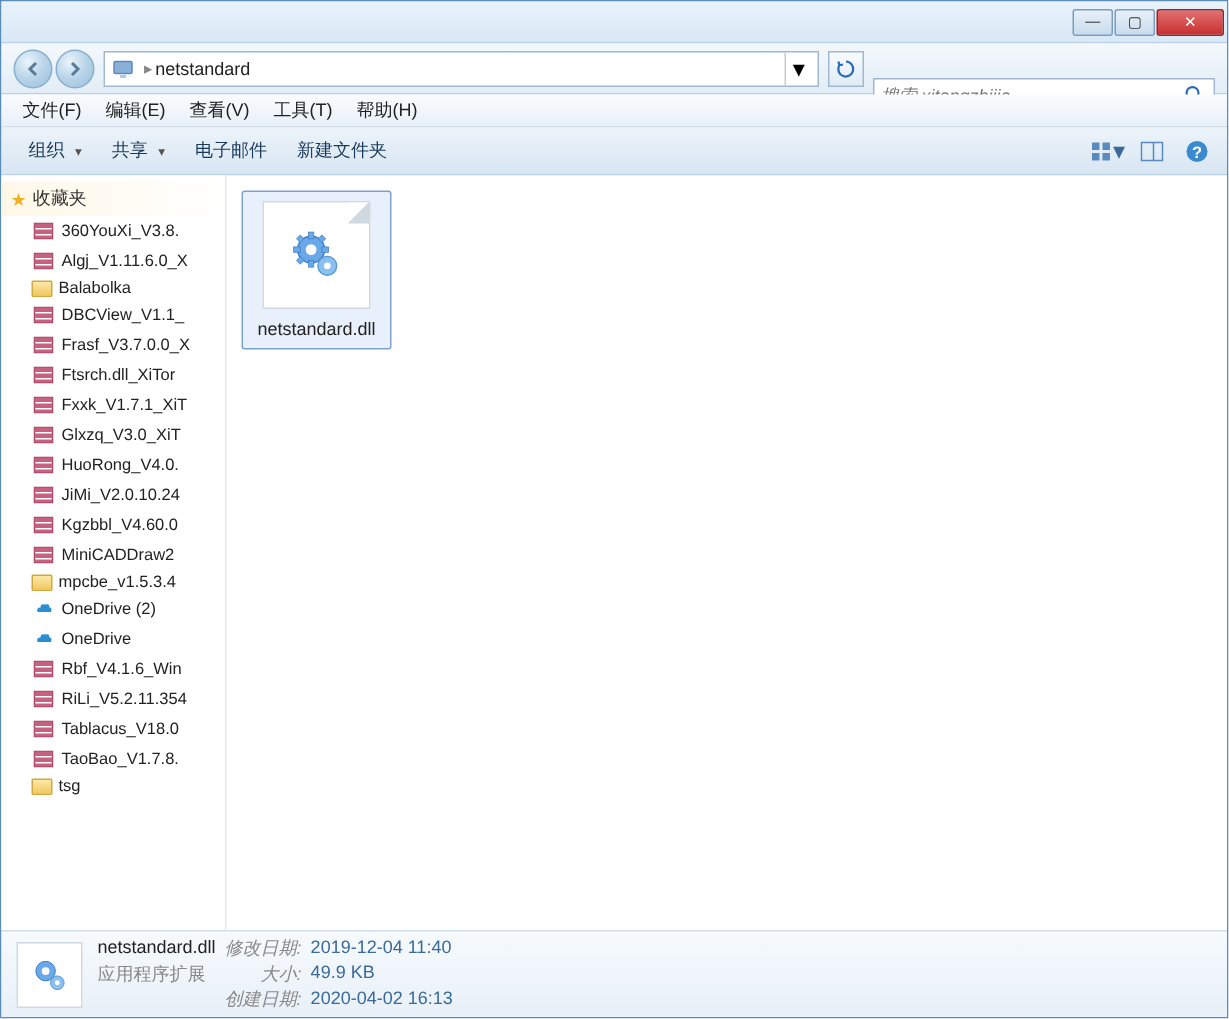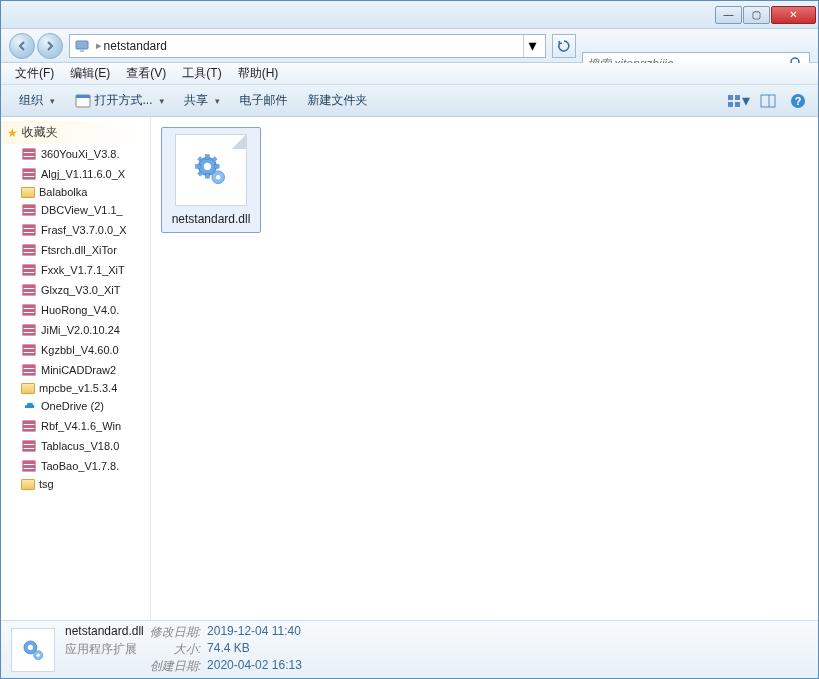--- a/index.html
+++ b/index.html
@@ -127,27 +127,20 @@
   <div class="menubar">
     <span class="menu-item">文件(F)</span>
     <span class="menu-item">编辑(E)</span>
     <span class="menu-item">查看(V)</span>
     <span class="menu-item">工具(T)</span>
     <span class="menu-item">帮助(H)</span>
   </div>
 
   <div class="toolbar">
     <span class="tool-btn dd">组织</span>
-    <span class="tool-btn dd">
-      <svg width="16" height="16" viewBox="0 0 16 16">
-          <rect x="1" y="2" width="14" height="12" rx="1" fill="#fff" stroke="#888"></rect>
-          <rect x="1" y="2" width="14" height="3" fill="#4a8ad0"></rect>
-        </svg>
-      <span>打开方式...</span>
-    </span>
     <span class="tool-btn dd">共享</span>
     <span class="tool-btn">电子邮件</span>
     <span class="tool-btn">新建文件夹</span>
     <div class="toolbar-right">
       <span class="tool-icon-btn">
         <svg width="16" height="16" viewBox="0 0 16 16">
             <rect x="2" y="2" width="5" height="5" fill="#5a8ac0"></rect>
             <rect x="9" y="2" width="5" height="5" fill="#5a8ac0"></rect>
             <rect x="2" y="9" width="5" height="5" fill="#5a8ac0"></rect>
             <rect x="9" y="9" width="5" height="5" fill="#5a8ac0"></rect>
@@ -307,28 +300,47 @@
           <div class="sb-item">
             <span class="sb-icon">
               <svg width="14" height="14" viewBox="0 0 14 14">
                 <path d="M3 9 Q2 6 5 6 Q5 3 8 4 Q11 3 11 6 Q13 6 12 9 Z" fill="#2a8ed0"></path>
               </svg>
             </span>
             <span>OneDrive (2)</span>
           </div>
           <div class="sb-item">
             <span class="sb-icon">
+              <svg width="14" height="14" viewBox="0 0 14 14">
+                <path d="M3 9 Q2 6 5 6 Q5 3 8 4 Q11 3 11 6 Q13 6 12 9 Z" fill="#2a8ed0"></path>
+              </svg>
+            </span>
+            <span>OneDrive</span>
+          </div>
+          <div class="sb-item">
+            <span class="sb-icon">
               <svg class="archive-svg" viewBox="0 0 14 14">
                 <rect x="1" y="2" width="12" height="10" fill="#fff" stroke="#a04060"></rect>
                 <rect x="1" y="2" width="12" height="3" fill="#c86080"></rect>
                 <rect x="1" y="6" width="12" height="3" fill="#c86080"></rect>
                 <rect x="1" y="10" width="12" height="2" fill="#c86080"></rect>
               </svg>
             </span>
             <span>Rbf_V4.1.6_Win</span>
+          </div>
+          <div class="sb-item">
+            <span class="sb-icon">
+              <svg class="archive-svg" viewBox="0 0 14 14">
+                <rect x="1" y="2" width="12" height="10" fill="#fff" stroke="#a04060"></rect>
+                <rect x="1" y="2" width="12" height="3" fill="#c86080"></rect>
+                <rect x="1" y="6" width="12" height="3" fill="#c86080"></rect>
+                <rect x="1" y="10" width="12" height="2" fill="#c86080"></rect>
+              </svg>
+            </span>
+            <span>RiLi_V5.2.11.354</span>
           </div>
           <div class="sb-item">
             <span class="sb-icon">
               <svg class="archive-svg" viewBox="0 0 14 14">
                 <rect x="1" y="2" width="12" height="10" fill="#fff" stroke="#a04060"></rect>
                 <rect x="1" y="2" width="12" height="3" fill="#c86080"></rect>
                 <rect x="1" y="6" width="12" height="3" fill="#c86080"></rect>
                 <rect x="1" y="10" width="12" height="2" fill="#c86080"></rect>
               </svg>
             </span>
@@ -384,19 +396,19 @@
         <circle cx="28" cy="28" r="7" fill="#8ac0f0" stroke="#5a98d0"></circle>
         <circle cx="28" cy="28" r="2.5" fill="#fff"></circle>
       </svg>
     </div>
     <div class="dp-info">
       <span class="dp-filename">netstandard.dll</span>
       <span class="dp-label" style="grid-row:1;grid-column:3">修改日期:</span>
       <span class="dp-val" style="grid-row:1;grid-column:4">2019-12-04 11:40</span>
       <span class="dp-type">应用程序扩展</span>
       <span class="dp-label" style="grid-row:2;grid-column:3">大小:</span>
-      <span class="dp-val" style="grid-row:2;grid-column:4">74.4 KB</span>
+      <span class="dp-val" style="grid-row:2;grid-column:4">49.9 KB</span>
       <span class="dp-label" style="grid-row:3;grid-column:3">创建日期:</span>
       <span class="dp-val" style="grid-row:3;grid-column:4">2020-04-02 16:13</span>
     </div>
   </div>
 
 </div>
 
 </body></html>

